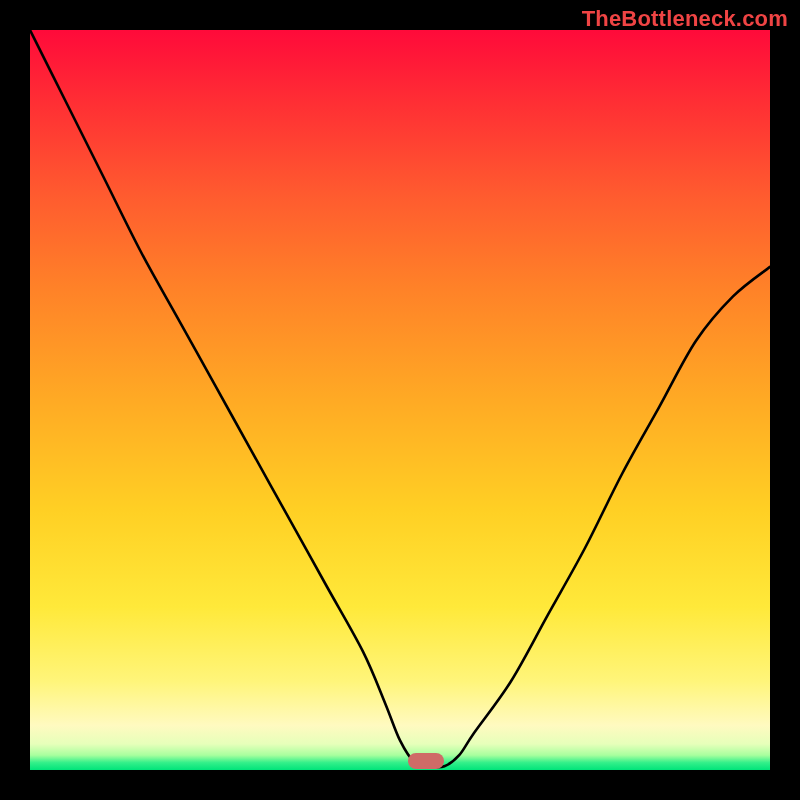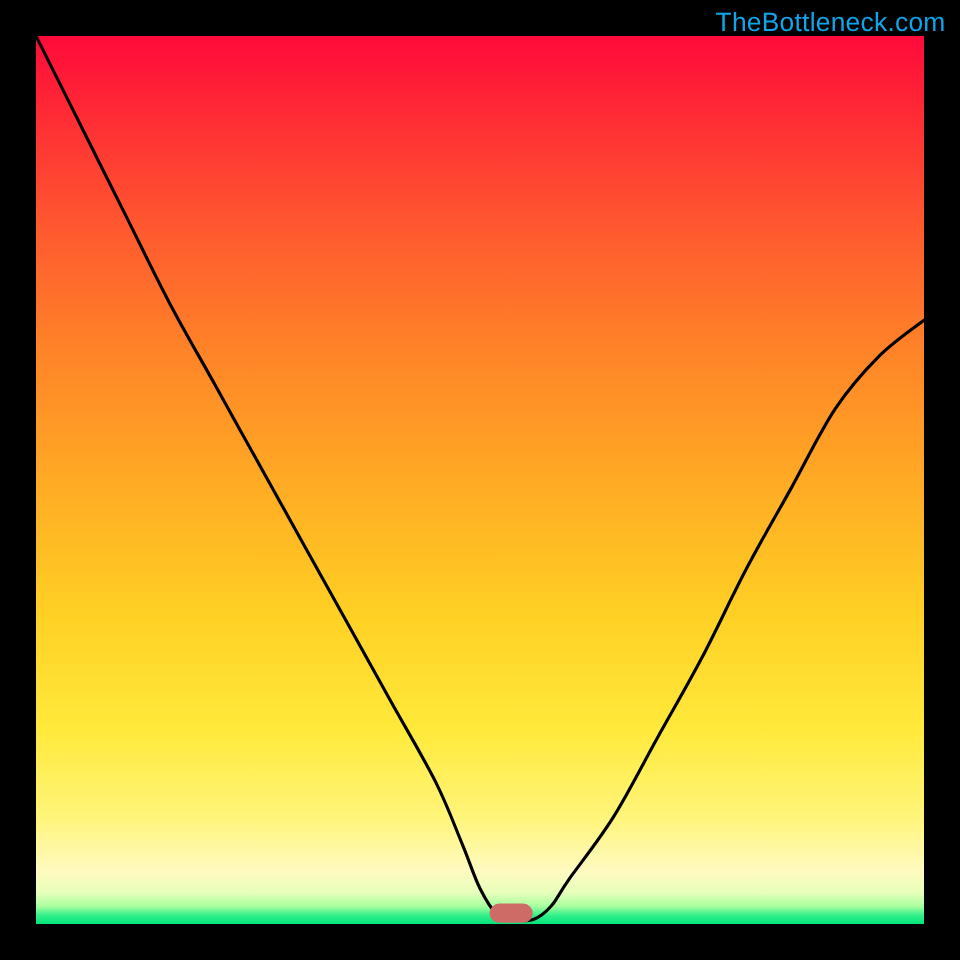--- a/index.html
+++ b/index.html
@@ -58,24 +58,25 @@
     width: 36px;
     height: 16px;
     border-radius: 8px;
     background: #cf6b67;
     transform: translate(-50%, -50%);
   }
   .attribution {
     position: absolute;
     top: 6px;
     right: 12px;
-    color: #0ea5e9;
+    color: #ef4444;
     font-size: 22px;
     letter-spacing: 0.2px;
     user-select: none;
+    font-weight: bold;
   }
 </style>
 </head>
 <body>
 
 <div class="frame">
 
   <div class="plot-area">
     <div class="gradient-bg"></div>
 

